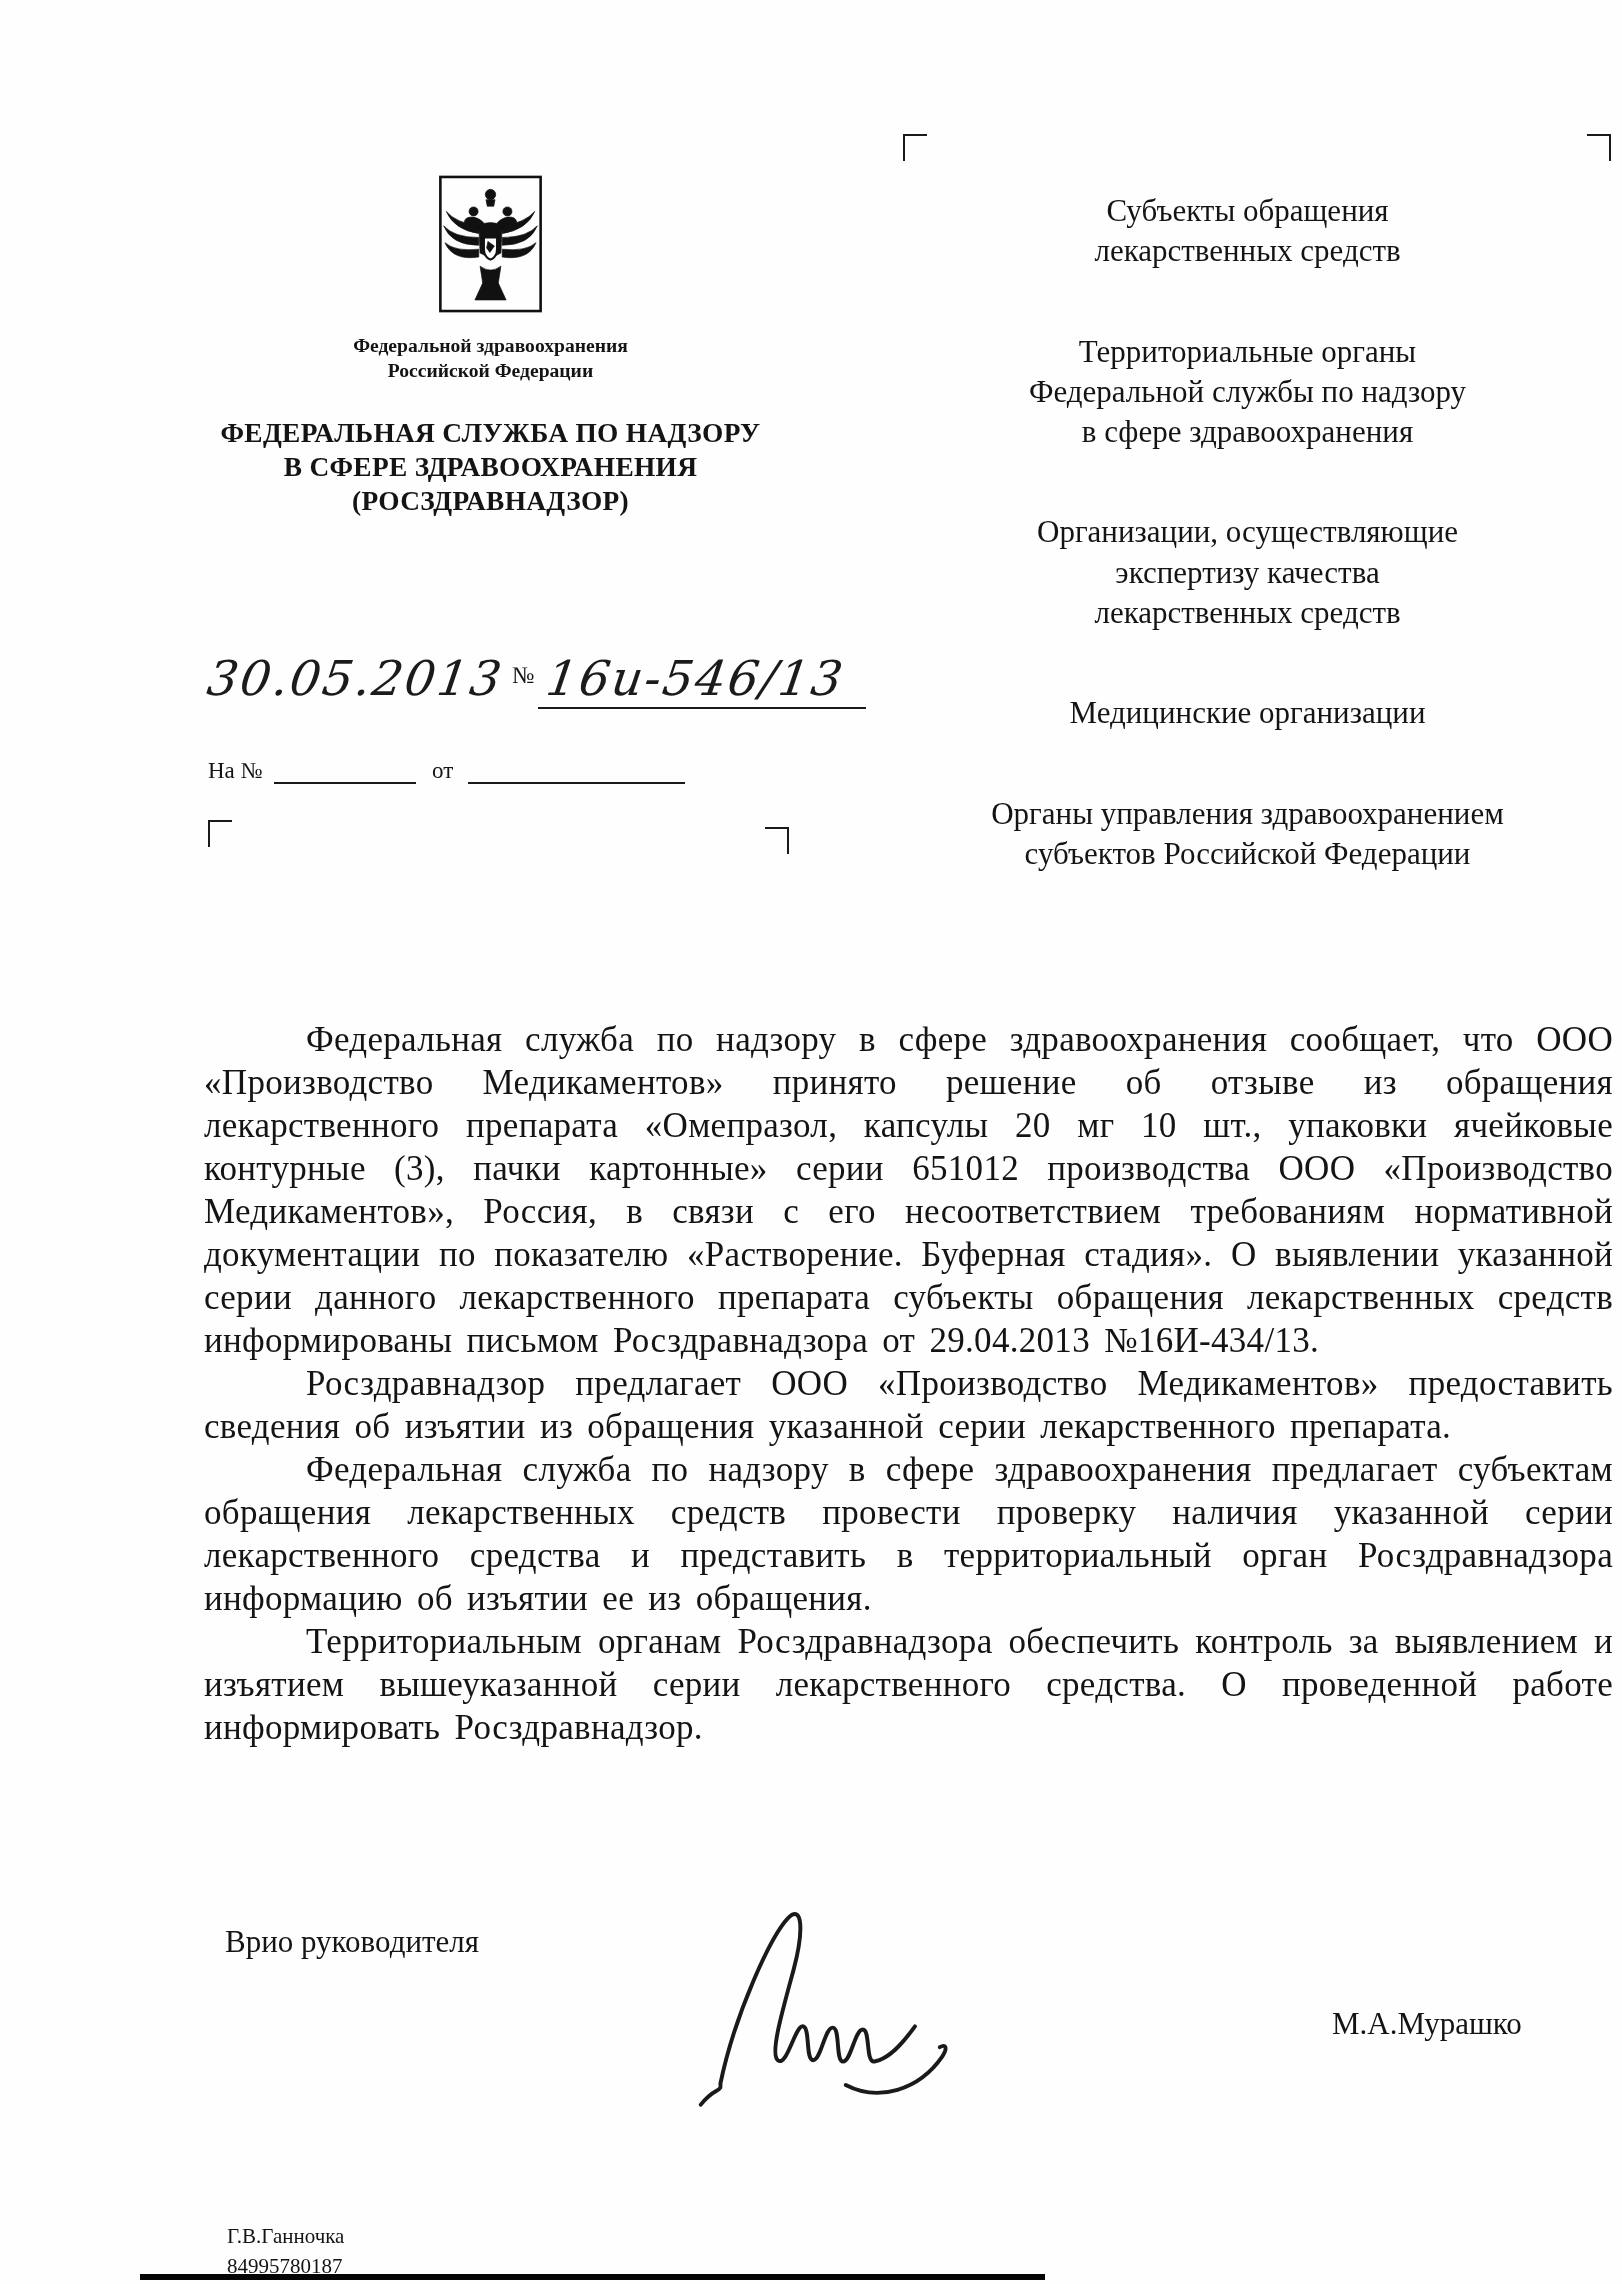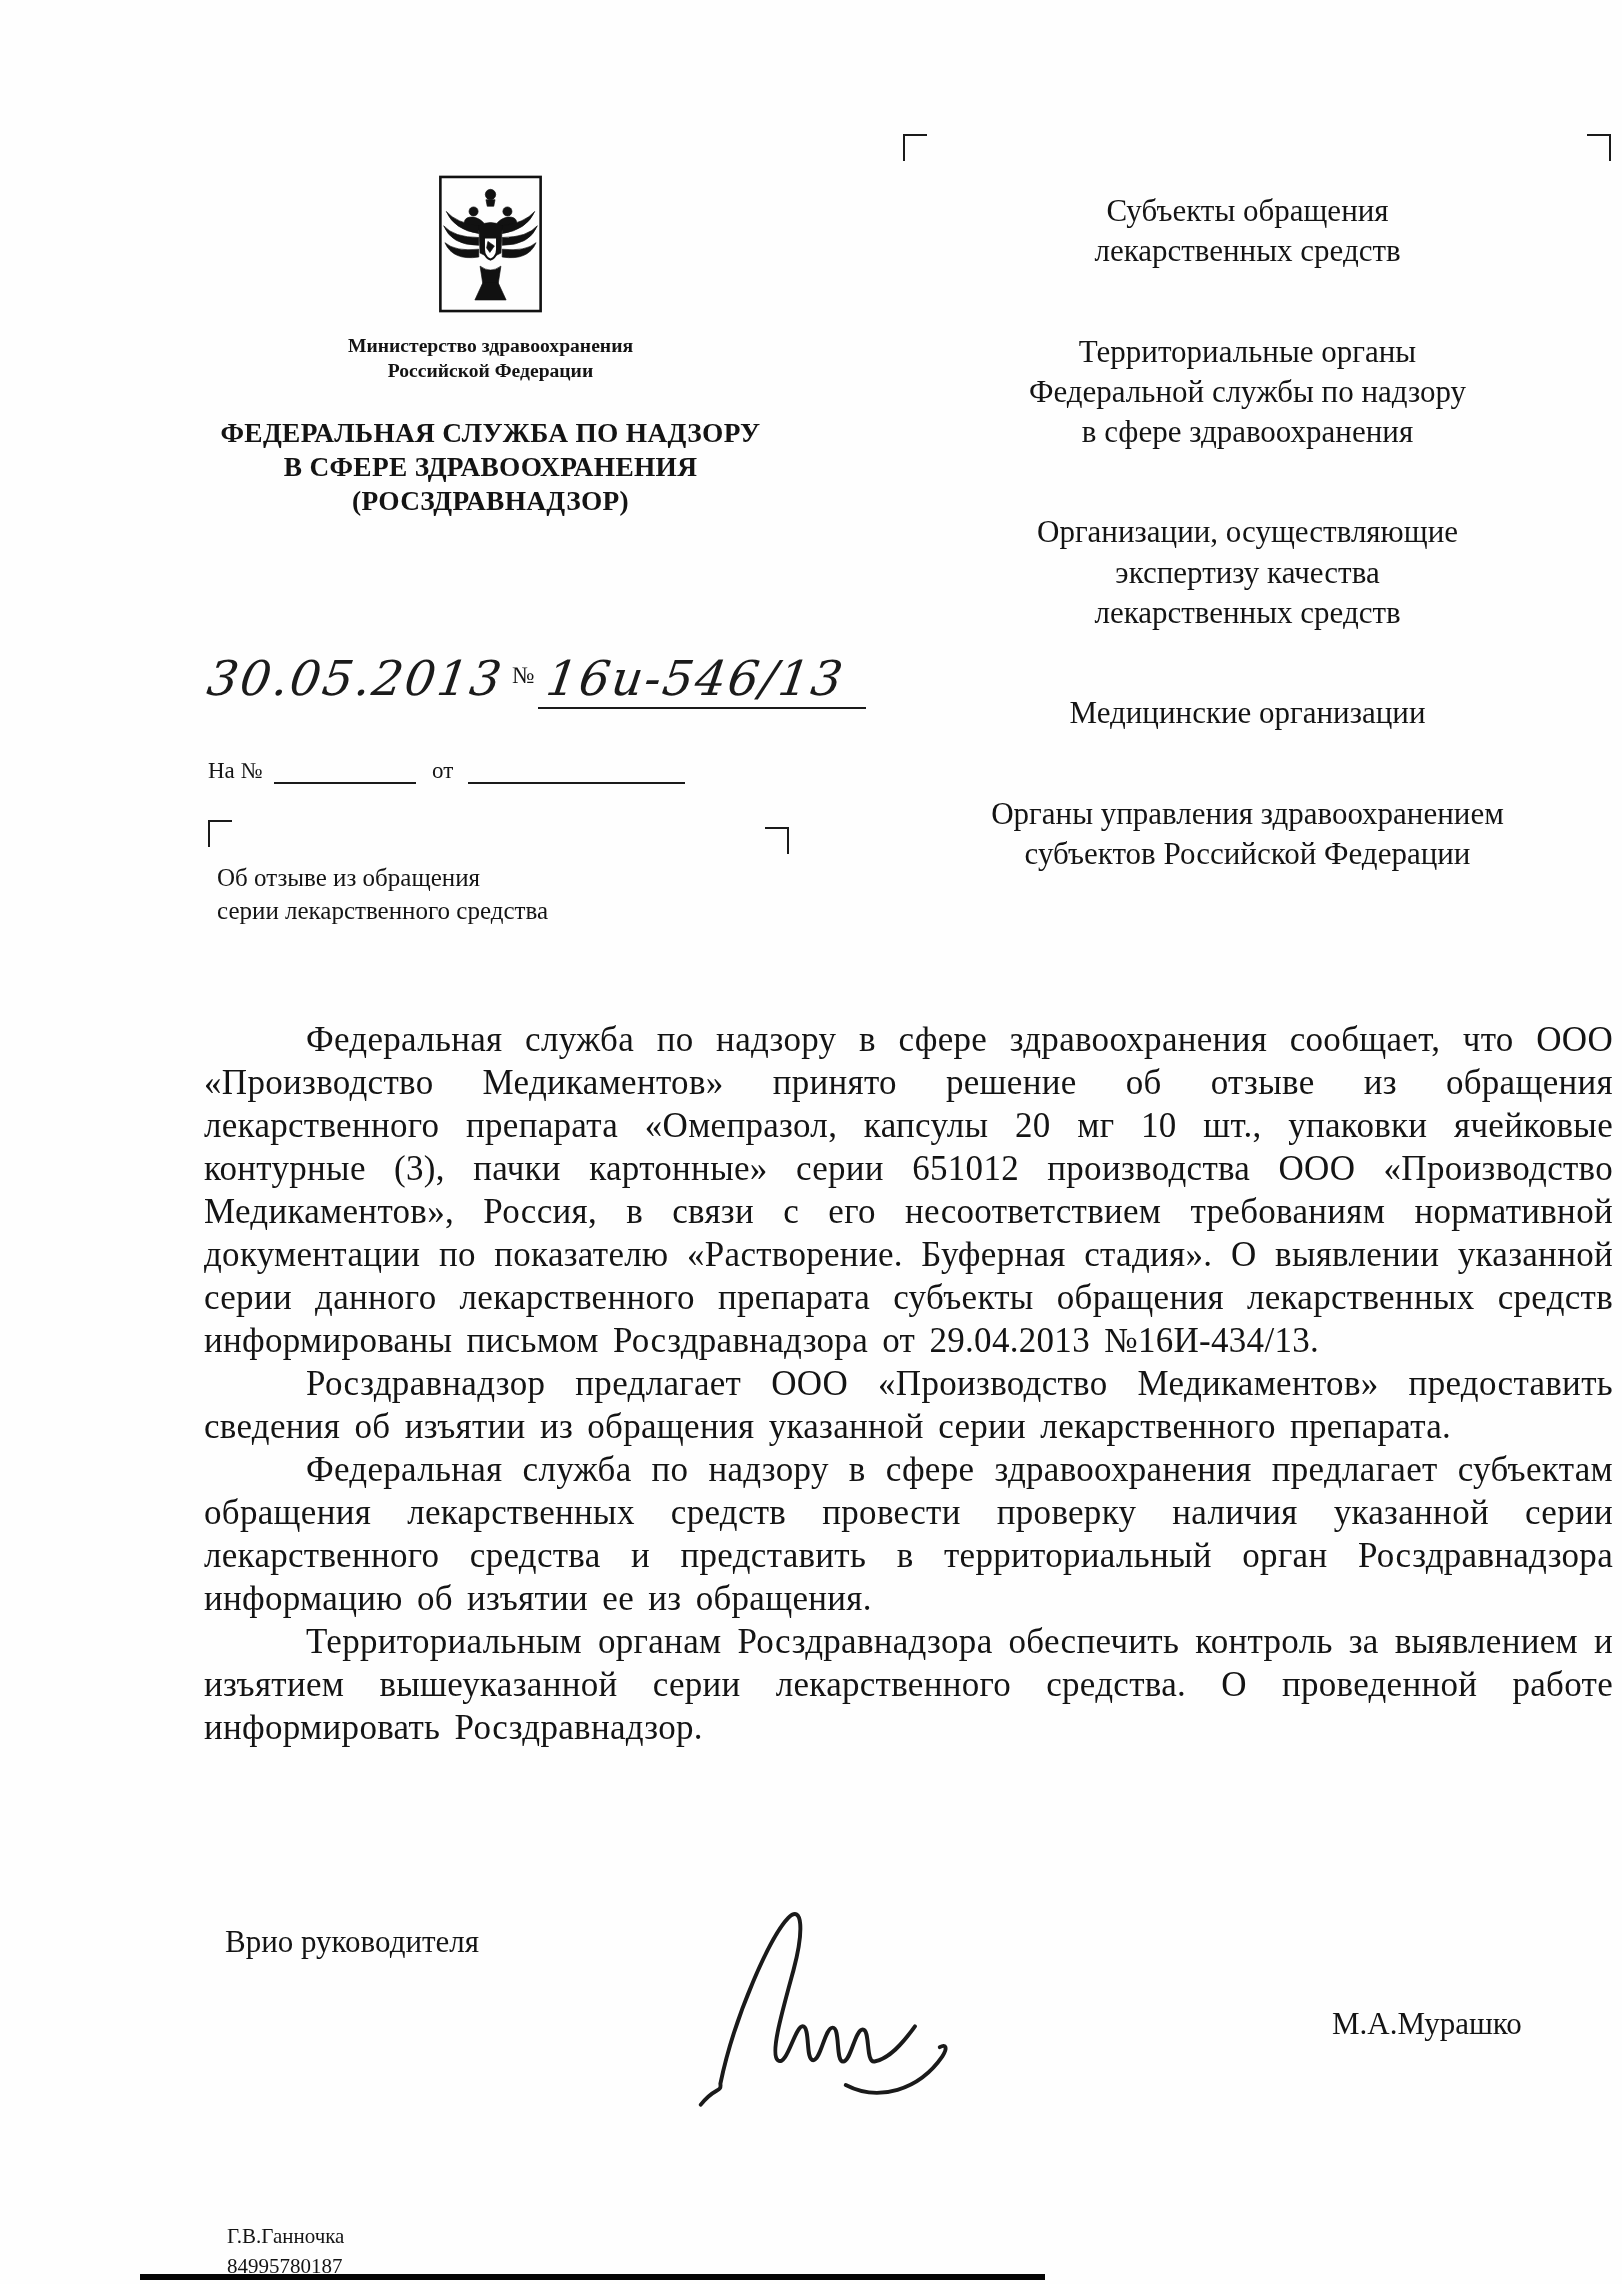--- a/index.html
+++ b/index.html
@@ -118,42 +118,40 @@
           <path d="M98 90 Q 136 84 148 56 Q 132 74 98 78 Z"></path>
           <path d="M98 108 Q 140 108 152 78 Q 136 96 98 96 Z"></path>
           <path d="M98 126 Q 138 132 150 104 Q 134 118 98 114 Z"></path>
           <path d="M64 140 Q 80 152 96 140 L 92 166 H 68 Z"></path>
           <path d="M68 166 L 56 192 H 104 L 92 166 Z"></path>
           <path d="M70 96 h20 v18 q0 12 -10 16 q-10 -4 -10 -16 z" fill="#fff" stroke-width="3"></path>
           <path d="M76 102 l10 7 -7 10 -5 -7 z"></path>
         </g>
       </svg>
     </div>
-    <div class="ministry pre">Министерство здравоохранения
+    <div class="ministry pre">Федеральной здравоохранения
 Российской Федерации</div>
     <div class="service pre">ФЕДЕРАЛЬНАЯ СЛУЖБА ПО НАДЗОРУ
 В СФЕРЕ ЗДРАВООХРАНЕНИЯ
 (РОСЗДРАВНАДЗОР)</div>
   </div>
 
   <div class="date-line">
     <span class="script">30.05.2013</span><span class="no-sign">№</span><span class="hand-number"><span class="script">16и-546/13</span></span>
   </div>
 
   <div class="ref-line">
     <span>На №</span><span class="blank blank-1"></span><span>от</span><span class="blank blank-2"></span>
   </div>
 
   <div class="corner c-tl subj-left"></div>
   <div class="corner c-tr subj-right"></div>
   <div class="corner c-tl addr-left"></div>
   <div class="corner c-tr addr-right"></div>
 
-  <div class="subject pre">Об отзыве из обращения
-серии лекарственного средства</div>
 
   <div class="addressees">
     <div class="addressee pre">Субъекты обращения
 лекарственных средств</div>
     <div class="addressee pre">Территориальные органы
 Федеральной службы по надзору
 в сфере здравоохранения</div>
     <div class="addressee pre">Организации, осуществляющие
 экспертизу качества
 лекарственных средств</div>

